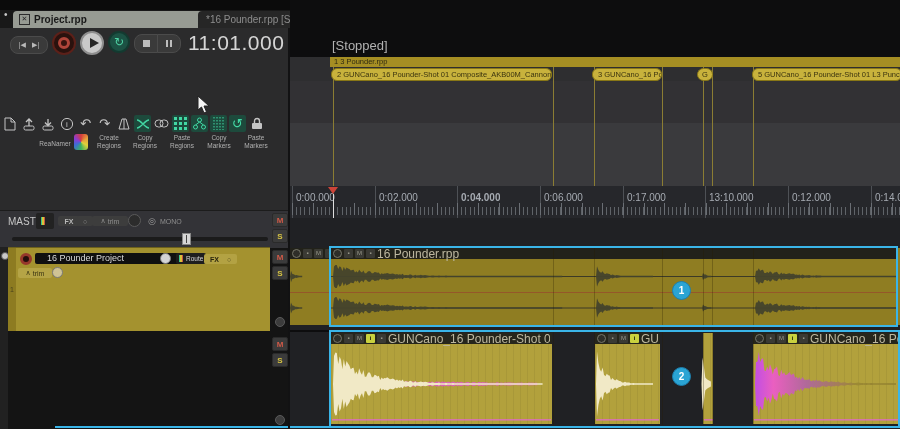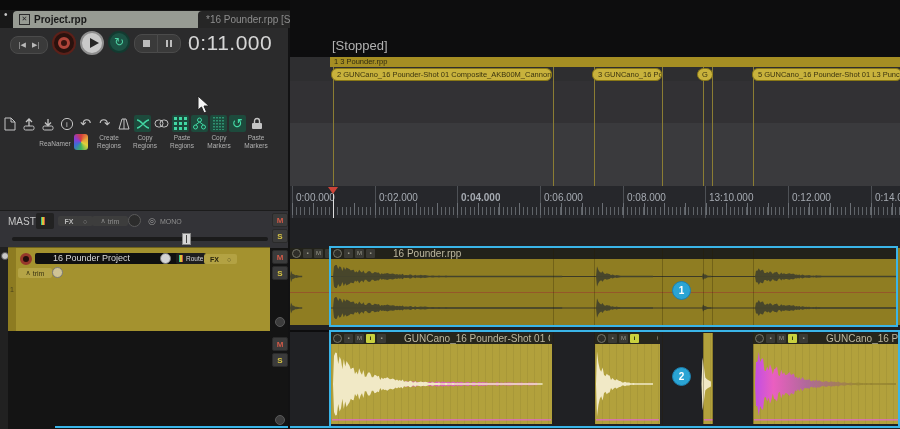--- a/index.html
+++ b/index.html
@@ -20,38 +20,38 @@
   .circle{border-radius:50%;}
   .time{color:#d6d6d6;font-size:21px;letter-spacing:0.5px;}
   
   .ticon{width:17px;height:17px;top:115px;display:flex;align-items:center;justify-content:center;
          color:#c4c4c4;font-size:13px;border-radius:2px;}
   .ticon.active{background:#1d4a3c;color:#42d8a4;}
   .tlabel{top:134px;color:#b2b2b2;font-size:6.5px;line-height:7.5px;text-align:center;width:34px;}
   
   .msbtn{width:14px;height:12px;background:#3b3b3b;border:1px solid #2a2a2a;border-radius:2px;
          font-size:8px;font-weight:bold;display:flex;align-items:center;justify-content:center;}
-  .namebar{height:11px;background:#101010;border-radius:2px;color:#d9d9d9;font-size:9px;line-height:11px;padding:0 18px;}
+  .namebar{height:11px;background:#101010;border-radius:2px;color:#d9d9d9;font-size:9px;line-height:11px;padding:0 12px;}
   .recbtn{width:12px;height:12px;border-radius:50%;background:#240f0b;border:3px solid #96372b;box-sizing:border-box;}
   .knob{width:11px;height:11px;border-radius:50%;background:#d4d4d4;border:1px solid #7a7a7a;box-sizing:border-box;}
   .routebtn{height:11px;background:#1e1e1e;border-radius:2px;color:#d8d8d8;font-size:6.5px;
             display:flex;align-items:center;gap:2px;padding:0 3px;}
   .rbars{display:inline-block;width:5px;height:7px;
          background:linear-gradient(90deg,#3ac88a 0 1.5px,#d8c23a 1.5px 3px,#cc5544 3px 4.5px,transparent 4.5px);}
   .smallbtn{height:10px;border-radius:2px;font-size:7px;display:flex;align-items:center;justify-content:center;padding:0 3px;}
   
   .vline{width:1px;}
   .pill{position:absolute;top:68px;height:13px;background:#c8b23c;border:1px solid #887716;border-radius:6px;
         color:#3a330f;font-size:7.5px;line-height:12px;padding:0 5px;box-sizing:border-box;}
   .itemhdr{height:11px;background:#22221a;display:flex;align-items:center;gap:2px;padding:0 2px;box-sizing:border-box;}
   .ibtn{width:9px;height:9px;background:#3a3a34;border-radius:1px;color:#9a9a8c;font-size:6px;line-height:9px;
         text-align:center;flex:0 0 auto;}
   .ibtn.knb{border-radius:50%;background:#2e2e28;border:1px solid #77776a;box-sizing:border-box;}
   .ibtn.hl{background:#c9d13e;color:#20200a;font-weight:bold;}
-  .ilabel{color:#bdb8a0;font-size:10px;white-space:nowrap;overflow:hidden;margin-left:16px;}
+  .ilabel{color:#bdb8a0;font-size:12px;white-space:nowrap;overflow:hidden;}
   .body2{background:#b2a13c;background-image:repeating-linear-gradient(90deg,rgba(0,0,0,.06) 0 1px,transparent 1px 7px);}
   .selrect{border:2px solid #3ab5e8;box-sizing:border-box;z-index:40;pointer-events:none;}
   .badge{width:19px;height:19px;border-radius:50%;background:#2aa4d4;border:1px solid #1d7fae;z-index:50;
          color:#fff;font-size:10px;font-weight:bold;display:flex;align-items:center;justify-content:center;box-sizing:border-box;}
   .rticklabel{top:192px;color:#a6abb2;font-size:10px;z-index:6;}
 </style>
 </head>
 <body>
 
 <div id="app">
@@ -82,21 +82,21 @@
   <div class="abs circle" style="left:108px;top:31px;width:22px;height:22px;background:#1c5244;border:2px solid #133a30;box-sizing:border-box;color:#4fd2a4;font-size:12px;text-align:center;line-height:18px;">
     <span>↻</span>
   </div>
   <div class="abs tbtn" style="left:134px;top:34px;width:22px;height:17px;border-radius:8px 0 0 8px;">
     <div style="width:7px;height:7px;background:#bdbdbd;"></div>
   </div>
   <div class="abs tbtn" style="left:157px;top:34px;width:22px;height:17px;border-radius:0 8px 8px 0;gap:2px;">
     <div style="width:2px;height:7px;background:#bdbdbd;"></div>
     <div style="width:2px;height:7px;background:#bdbdbd;"></div>
   </div>
-  <div class="abs txt time" style="left:188px;top:31px;">0:11.000</div>
+  <div class="abs txt time" style="left:188px;top:31px;">11:01.000</div>
 
   <div class="abs ticon" style="left:1px;">
     <svg width="12" height="14">
         <path d="M1 1 h6 l4 4 v8 h-10 z M7 1 v4 h4" fill="none" stroke="#c4c4c4"></path>
       </svg>
   </div>
   <div class="abs ticon" style="left:20px;">
     <svg width="14" height="14">
         <path d="M7 9 V2 M4 5 L7 2 L10 5" fill="none" stroke="#c4c4c4" stroke-width="1.3"></path>
         <rect x="2" y="9" width="10" height="4" rx="1.5" fill="none" stroke="#c4c4c4"></rect>
@@ -250,21 +250,21 @@
 
   <div class="abs" style="left:290px;top:186px;width:610px;height:32px;background:#26272b;border-bottom:1px solid #17181a;">
     <div style="position:absolute;left:0;top:0;width:610px;height:32px;background:repeating-linear-gradient(90deg,#4e5156 0 1px,transparent 1px 82.7px);background-position:2px 0;"></div>
     <div style="position:absolute;left:0;top:21px;width:610px;height:8px;background:repeating-linear-gradient(90deg,#5f6368 0 1px,transparent 1px 4.13px);background-position:2px 0;"></div>
     <div style="position:absolute;left:0;top:17px;width:610px;height:12px;background:repeating-linear-gradient(90deg,#6a6e74 0 1px,transparent 1px 20.68px);background-position:2px 0;"></div>
   </div>
   <div class="abs txt rticklabel" style="left:296px;">0:00.000</div>
   <div class="abs txt rticklabel" style="left:379px;">0:02.000</div>
   <div class="abs txt rticklabel" style="left:461px;font-weight:bold;">0:04.000</div>
   <div class="abs txt rticklabel" style="left:544px;">0:06.000</div>
-  <div class="abs txt rticklabel" style="left:627px;">0:08.000</div>
+  <div class="abs txt rticklabel" style="left:627px;">0:17.000</div>
   <div class="abs txt rticklabel" style="left:709px;">13:10.000</div>
   <div class="abs txt rticklabel" style="left:792px;">0:12.000</div>
   <div class="abs txt rticklabel" style="left:875px;width:25px;">0:14.00</div>
 
   <div class="abs" style="left:290px;top:218px;width:610px;height:29px;background:#202124;"></div>
   <div class="abs" style="left:290px;top:247px;width:610px;height:83px;background:#202124;"></div>
   <div class="abs" style="left:290px;top:332px;width:610px;height:97px;background:#202124;"></div>
 
   <div class="abs vline" style="left:333px;top:57px;height:129px;background:#8b7d33;z-index:4;"></div>
   <div class="abs vline" style="left:553px;top:57px;height:129px;background:#8b7d33;z-index:4;"></div>

